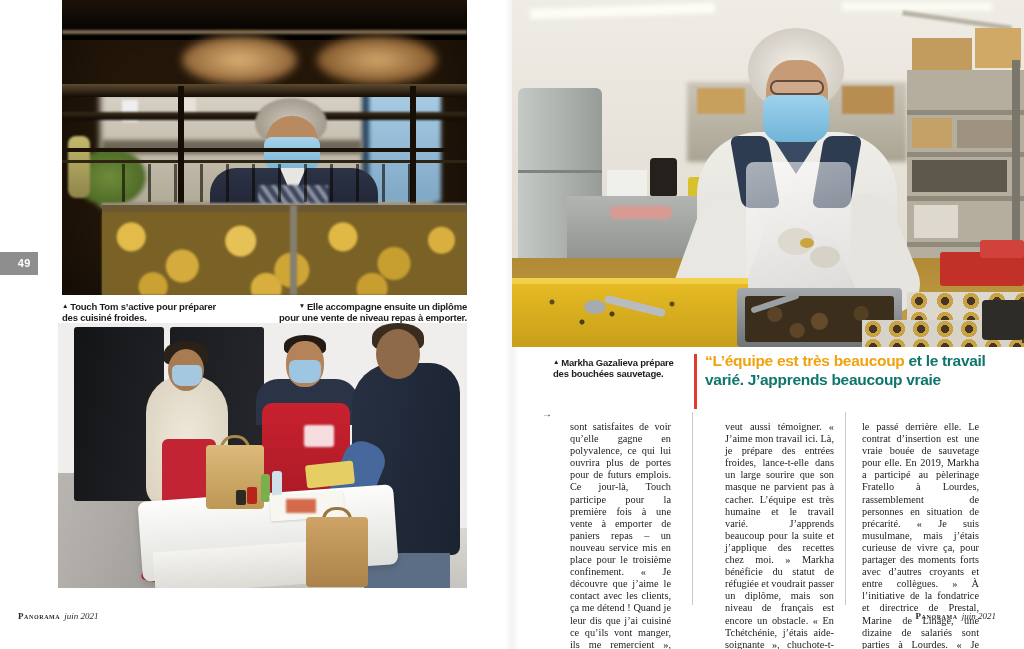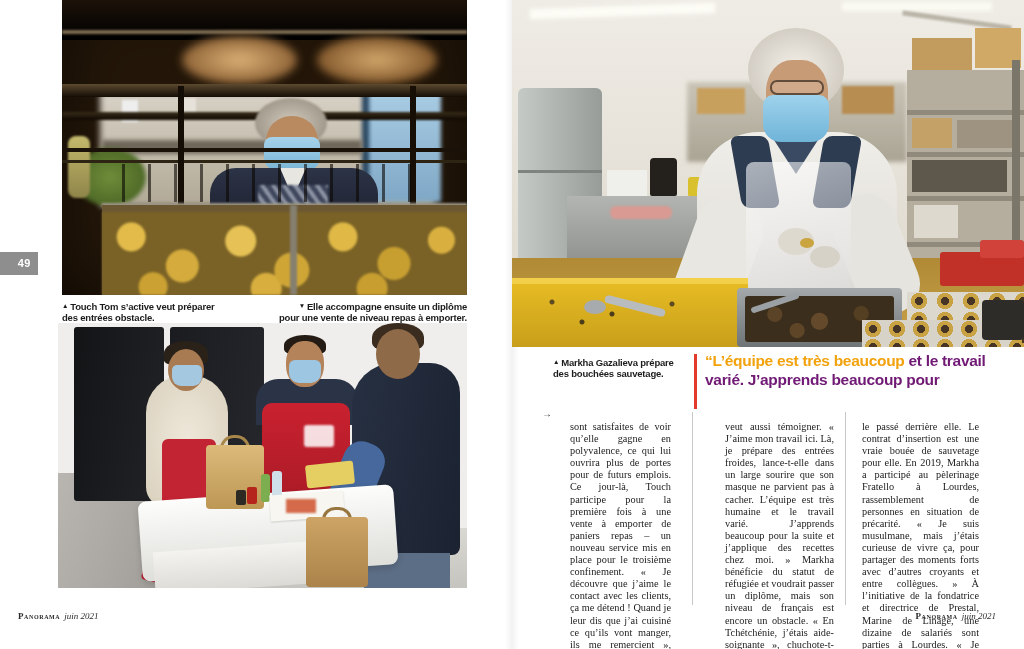--- a/index.html
+++ b/index.html
@@ -25,21 +25,21 @@
   .caption{font:bold 9.5px/11.5px "Liberation Sans",sans-serif;letter-spacing:-0.2px;color:#1c1c1c;}
   .cap-icon{font-size:6.5px;vertical-align:1.5px;margin-right:2px;}
   .cap1{left:62px;top:300px;width:220px;}
   .cap2{left:252px;top:300px;width:215px;text-align:right;}
   .cap3{left:553px;top:356px;width:160px;}
 
   
   .quote{left:705px;top:351px;width:310px;font:bold 15.5px/19px "Liberation Sans",sans-serif;
          letter-spacing:-0.3px;white-space:nowrap;}
   .q-orange{color:#F2A20C;}
-  .q-red{color:#701a75;margin-top:13px;}
+  .q-red{color:#0f766e;margin-top:13px;}
   .quote-rule{left:694px;top:354px;width:3px;height:55px;background:#E23A2B;}
 
   
   .bodycol{top:407px;font:10.3px/12.1px "Liberation Serif",serif;color:#222;
            text-align:justify;hyphens:auto;-webkit-hyphens:auto;}
   .bodycol p{margin:14px;}
   .bodycol p.indent{text-indent:12px;}
   .col1{left:556px;width:129px;}
   .col2{left:711px;width:137px;}
   .col3{left:848px;width:145px;}
@@ -214,22 +214,22 @@
     <div class="p1-postL"></div>
     <div class="p1-postR"></div>
     <div class="p1-grid"></div>
     <div class="p1-trayrim"></div>
     <div class="p1-tray"></div>
     <div class="p1-food"></div>
     <div class="p1-traydiv"></div>
   </div>
 
   <div class="abs caption cap1">
-    <span class="cap-icon">▲</span><span>Touch Tom s’active veut préparer</span><br>
-    <span>des entrées obstacle.</span>
+    <span class="cap-icon">▲</span><span>Touch Tom s’active pour préparer</span><br>
+    <span>des cuisiné froides.</span>
   </div>
   <div class="abs caption cap2">
     <span class="cap-icon">▼</span><span>Elle accompagne ensuite un diplôme</span><br>
     <span>pour une vente de niveau repas à emporter.</span>
   </div>
 
   <div class="photo p2">
     <div class="p2-floorL"></div>
     <div class="p2-floorR"></div>
     <div class="p2-door1"></div>
@@ -332,21 +332,21 @@
   </div>
 
   <div class="abs caption cap3">
     <span class="cap-icon">▲</span><span>Markha Gazalieva prépare</span><br>
     <span>des bouchées sauvetage.</span>
   </div>
 
   <div class="abs quote-rule"></div>
   <div class="abs quote">
     <div><span class="q-orange">“L’équipe est très beaucoup </span><span class="q-red">et le travail</span></div>
-    <div><span class="q-red">varié. J’apprends beaucoup pour</span></div>
+    <div><span class="q-red">varié. J’apprends beaucoup vraie</span></div>
   </div>
 
   <div class="abs lead-arrow">→</div>
   <div class="abs bodycol col1">
     <p>sont satisfaites de voir qu’elle gagne en polyvalence, ce qui lui ouvrira plus de portes pour de futurs emplois. Ce jour-là, Touch participe pour la première fois à une vente à emporter de paniers repas – un nouveau service mis en place pour le troisième confinement. « Je découvre que j’aime le contact avec les clients, ça me détend ! Quand je leur dis que j’ai cuisiné ce qu’ils vont manger, ils me remercient », s’amuse-t-elle, pas peu fière.</p>
   </div>
   <div class="abs col-rule rule1"></div>
   <div class="abs bodycol col2">
     <p>veut aussi témoigner. « J’aime mon travail ici. Là, je prépare des entrées froides, lance-t-elle dans un large sourire que son masque ne parvient pas à cacher. L’équipe est très humaine et le travail varié. J’apprends beaucoup pour la suite et j’applique des recettes chez moi. » Markha bénéficie du statut de réfugiée et voudrait passer un diplôme, mais son niveau de français est encore un obstacle. « En Tchétchénie, j’étais aide-soignante », chuchote-t-elle. L’émotion point, elle n’en dira pas plus car elle veut laisser</p>
   </div>

